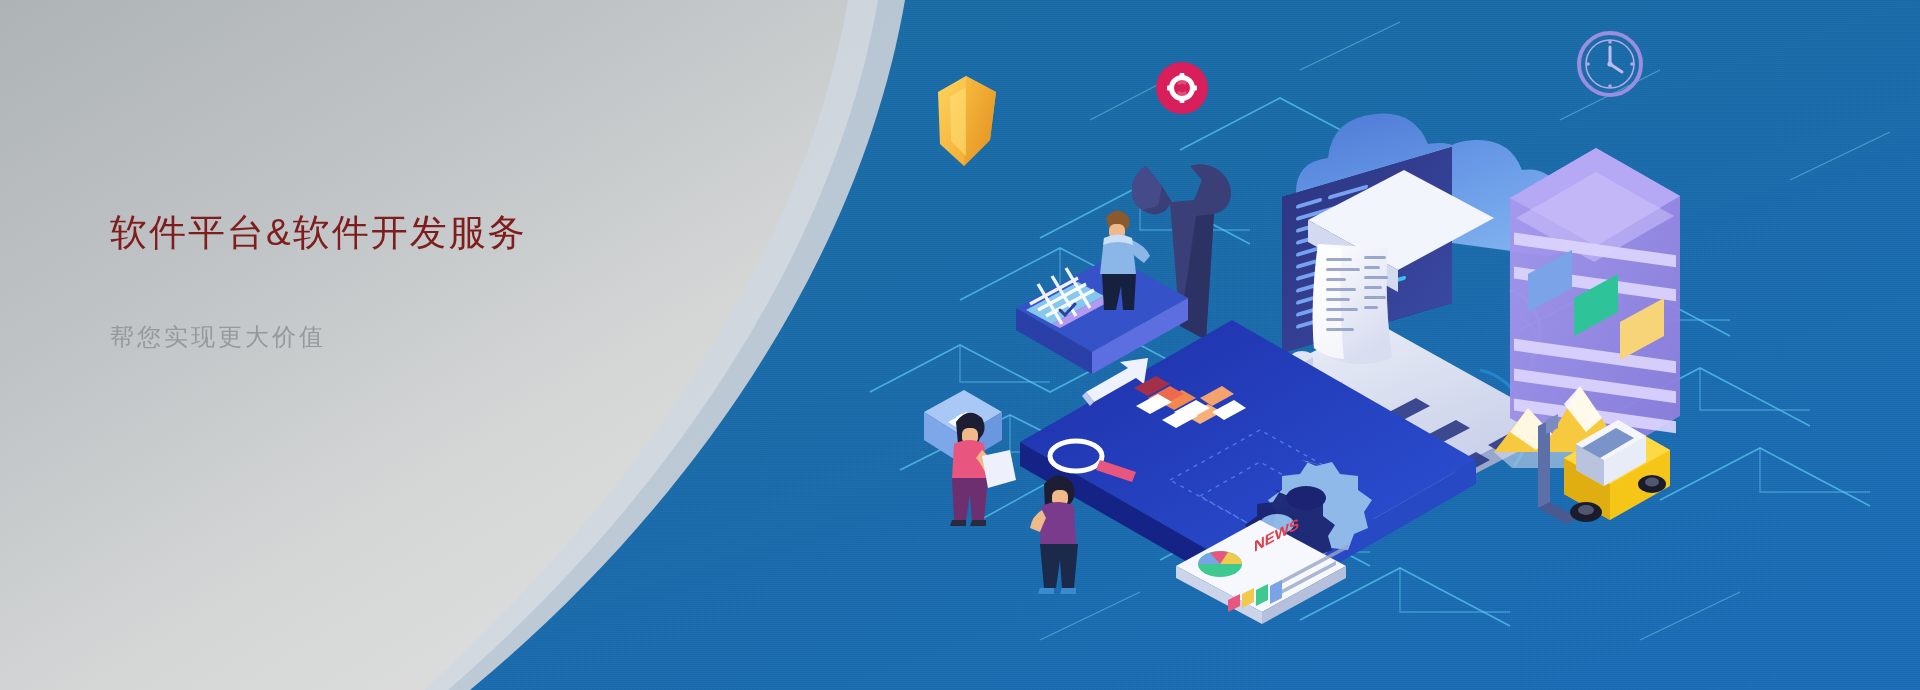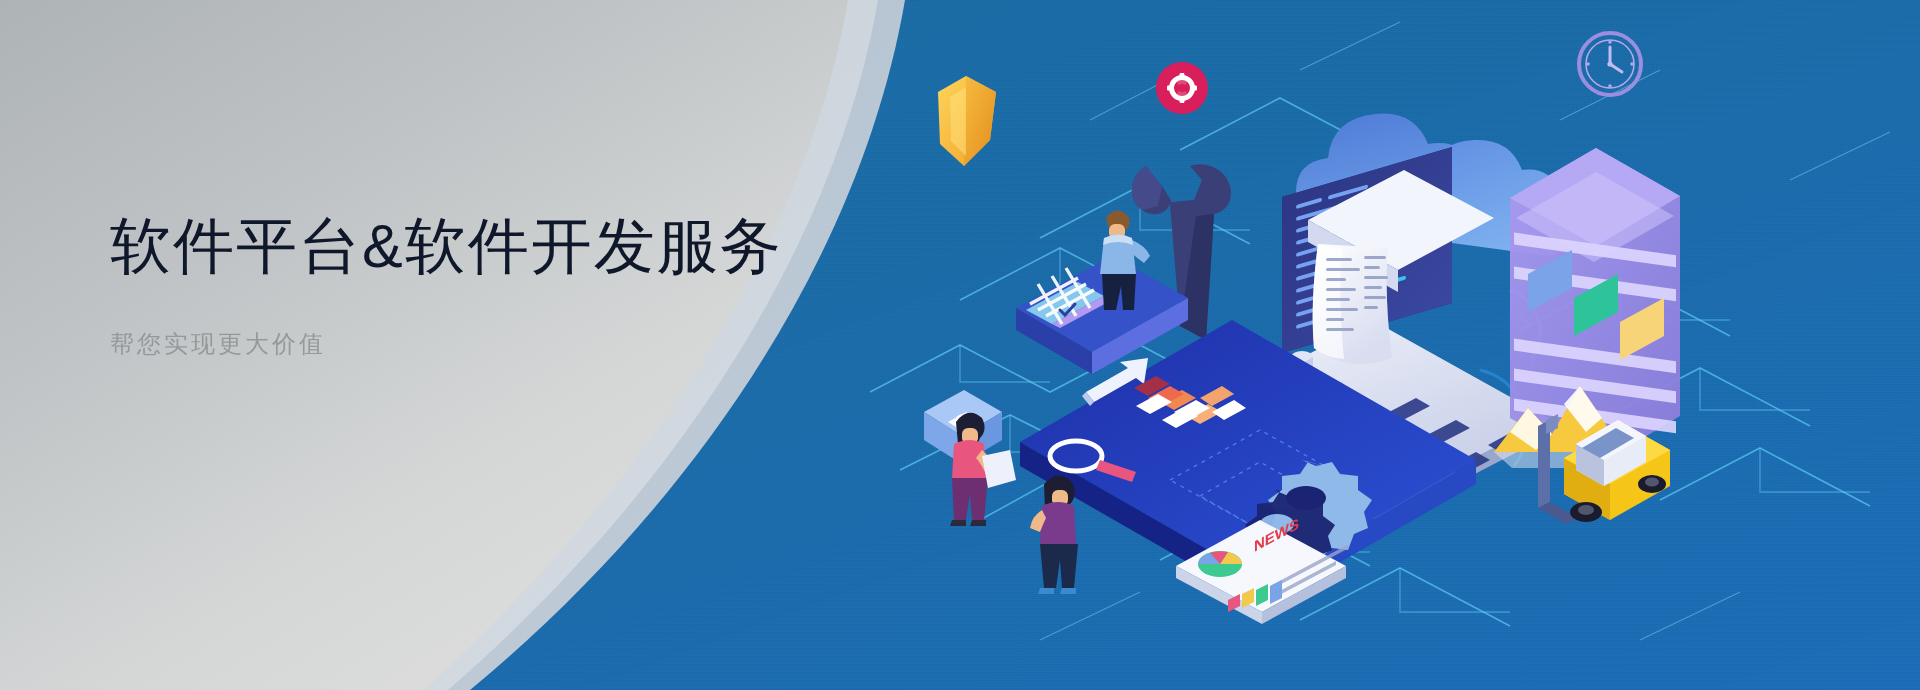--- a/index.html
+++ b/index.html
@@ -25,26 +25,26 @@
       repeating-linear-gradient(90deg, rgba(0,0,0,.022) 0 1px, transparent 1px 2px);
     pointer-events:none;
   }
   
   .curve-layer { position:absolute; left:0; top:0; width:1920px; height:690px; }
   
   .text-block {
     position:absolute; left:110px; top:212px; z-index:40;
   }
   .headline {
-    font-size:61px; line-height:1.12;
-    color:#0f172a; letter-spacing:2px; font-weight:400;
+    font-size:37px; line-height:1.12;
+    color:#7f1d1d; letter-spacing:2px; font-weight:400;
     white-space:nowrap;
   }
   .subline {
-    margin-top:48px;
+    margin-top:68px;
     font-size:24px; color:#96999b; letter-spacing:3px; font-weight:400;
   }
   
   .illus { position:absolute; left:820px; top:0; width:1100px; height:690px; z-index:30; }
   .circuit { position:absolute; inset:0; }
 </style>
 </head>
 <body>
 
 <div id="banner">

